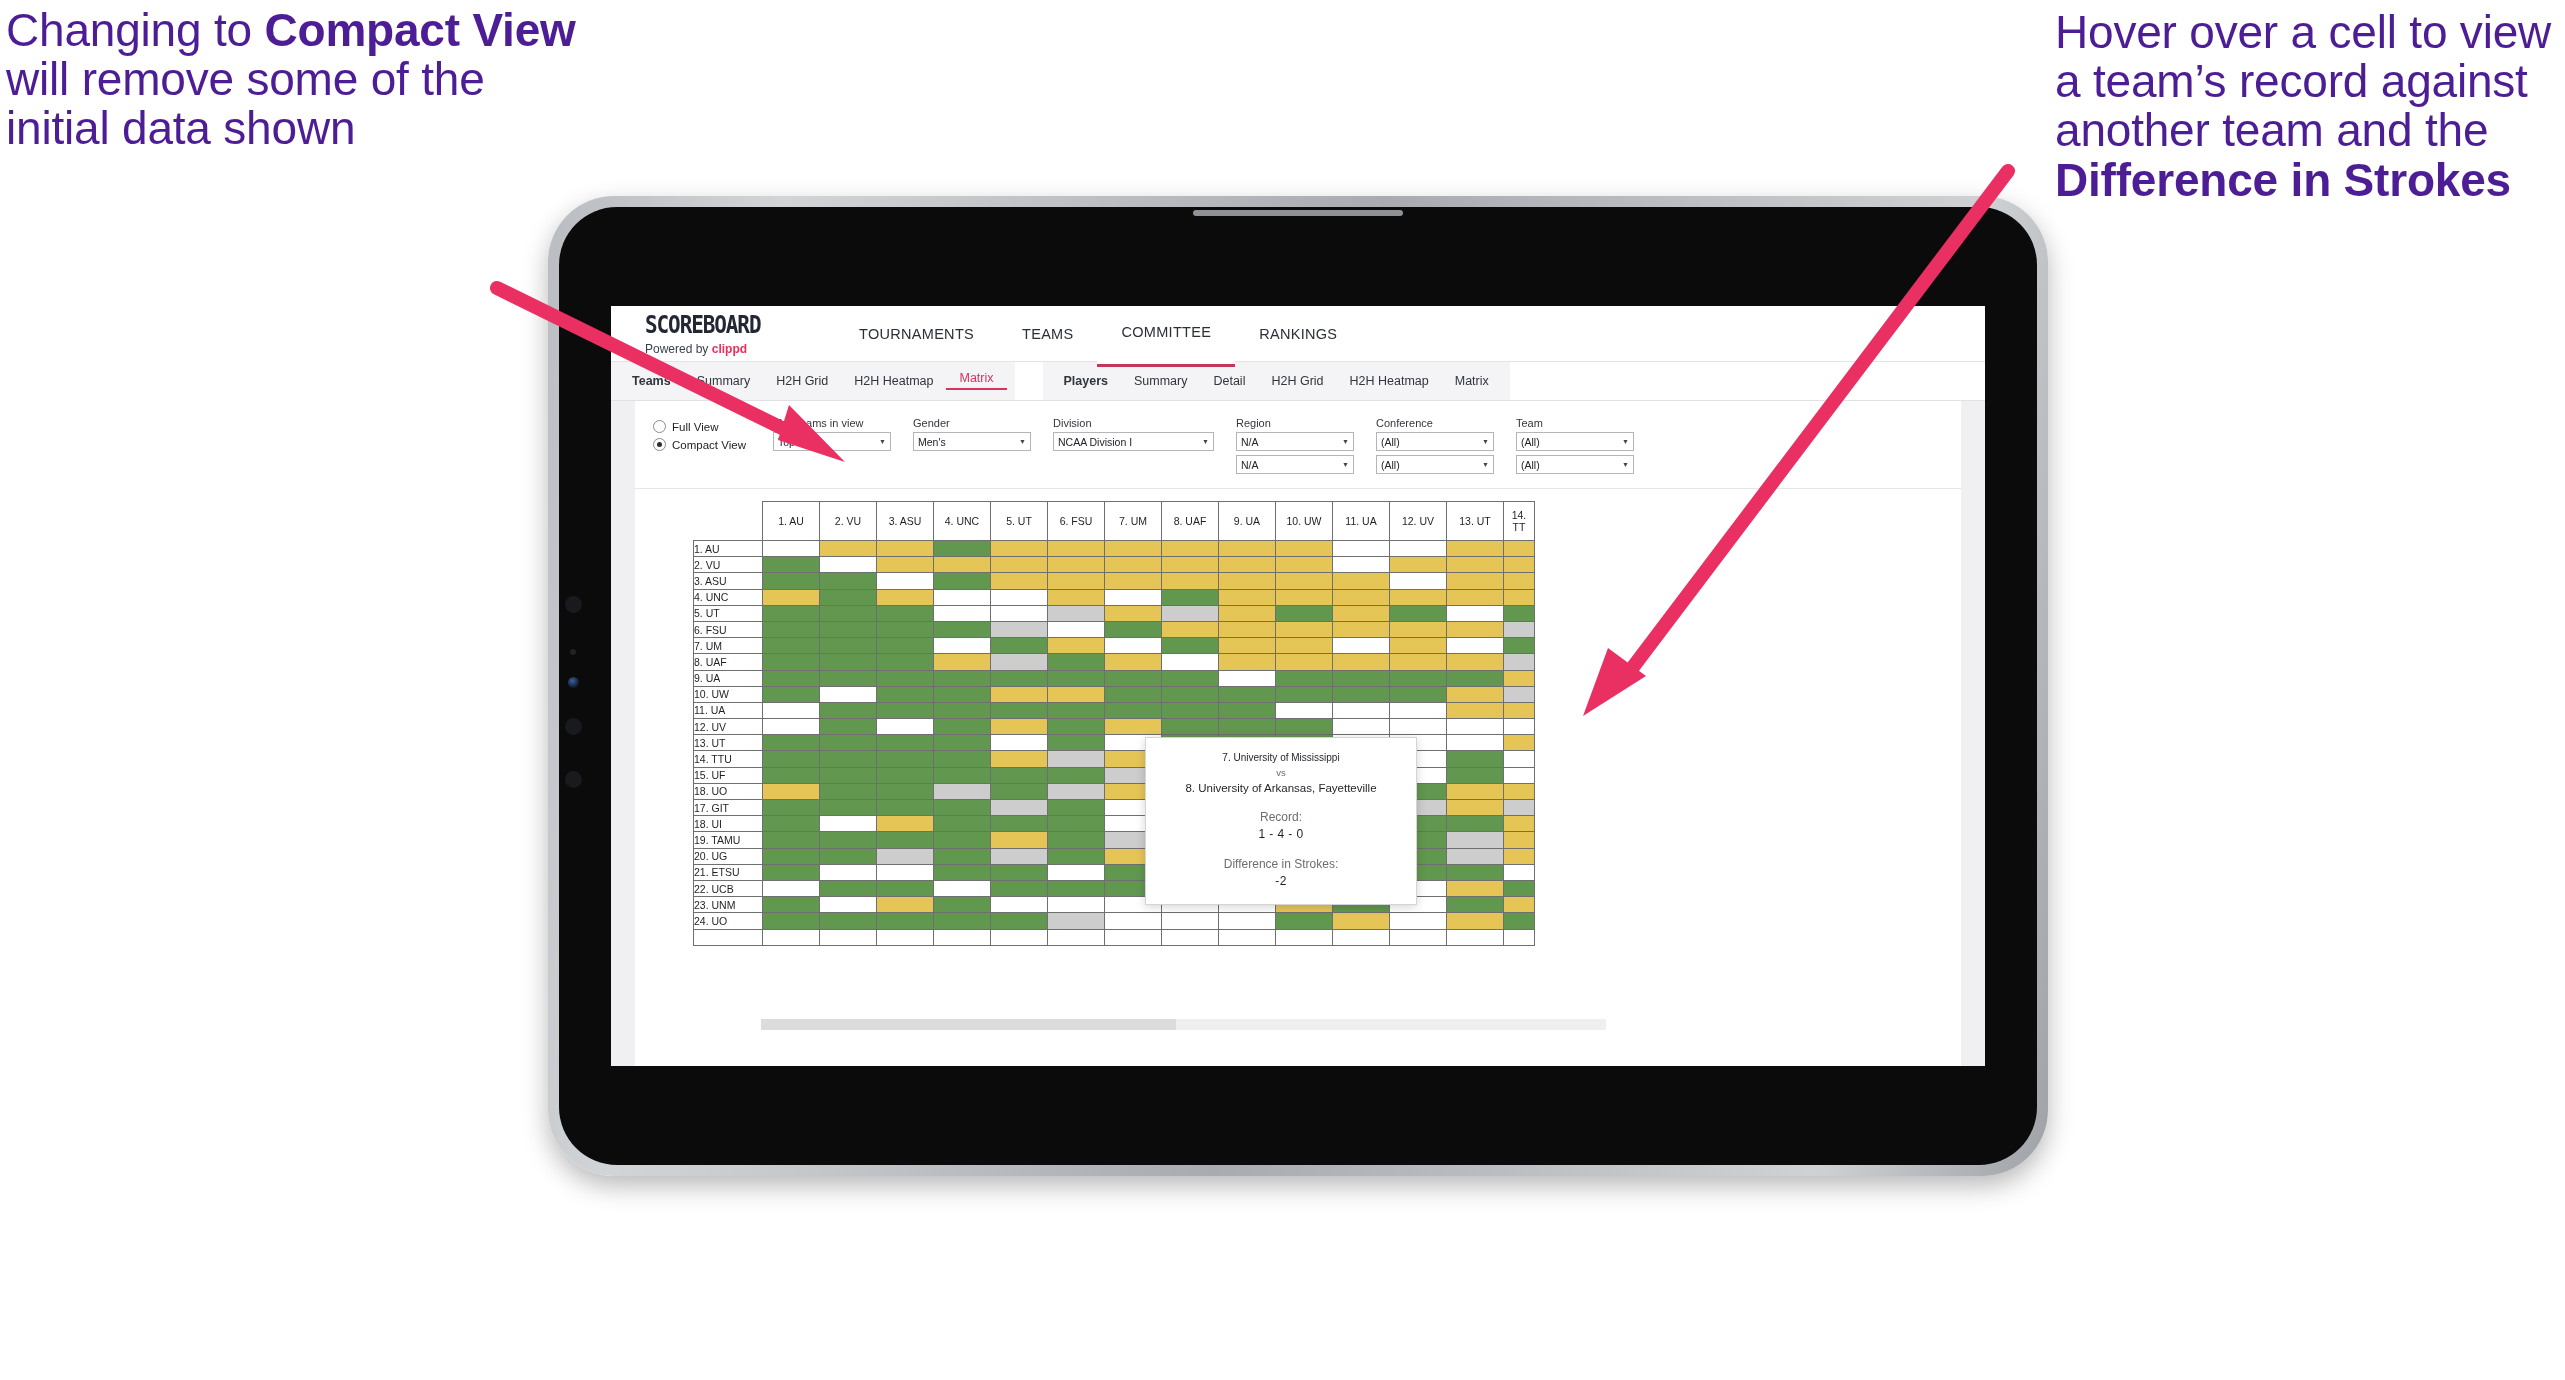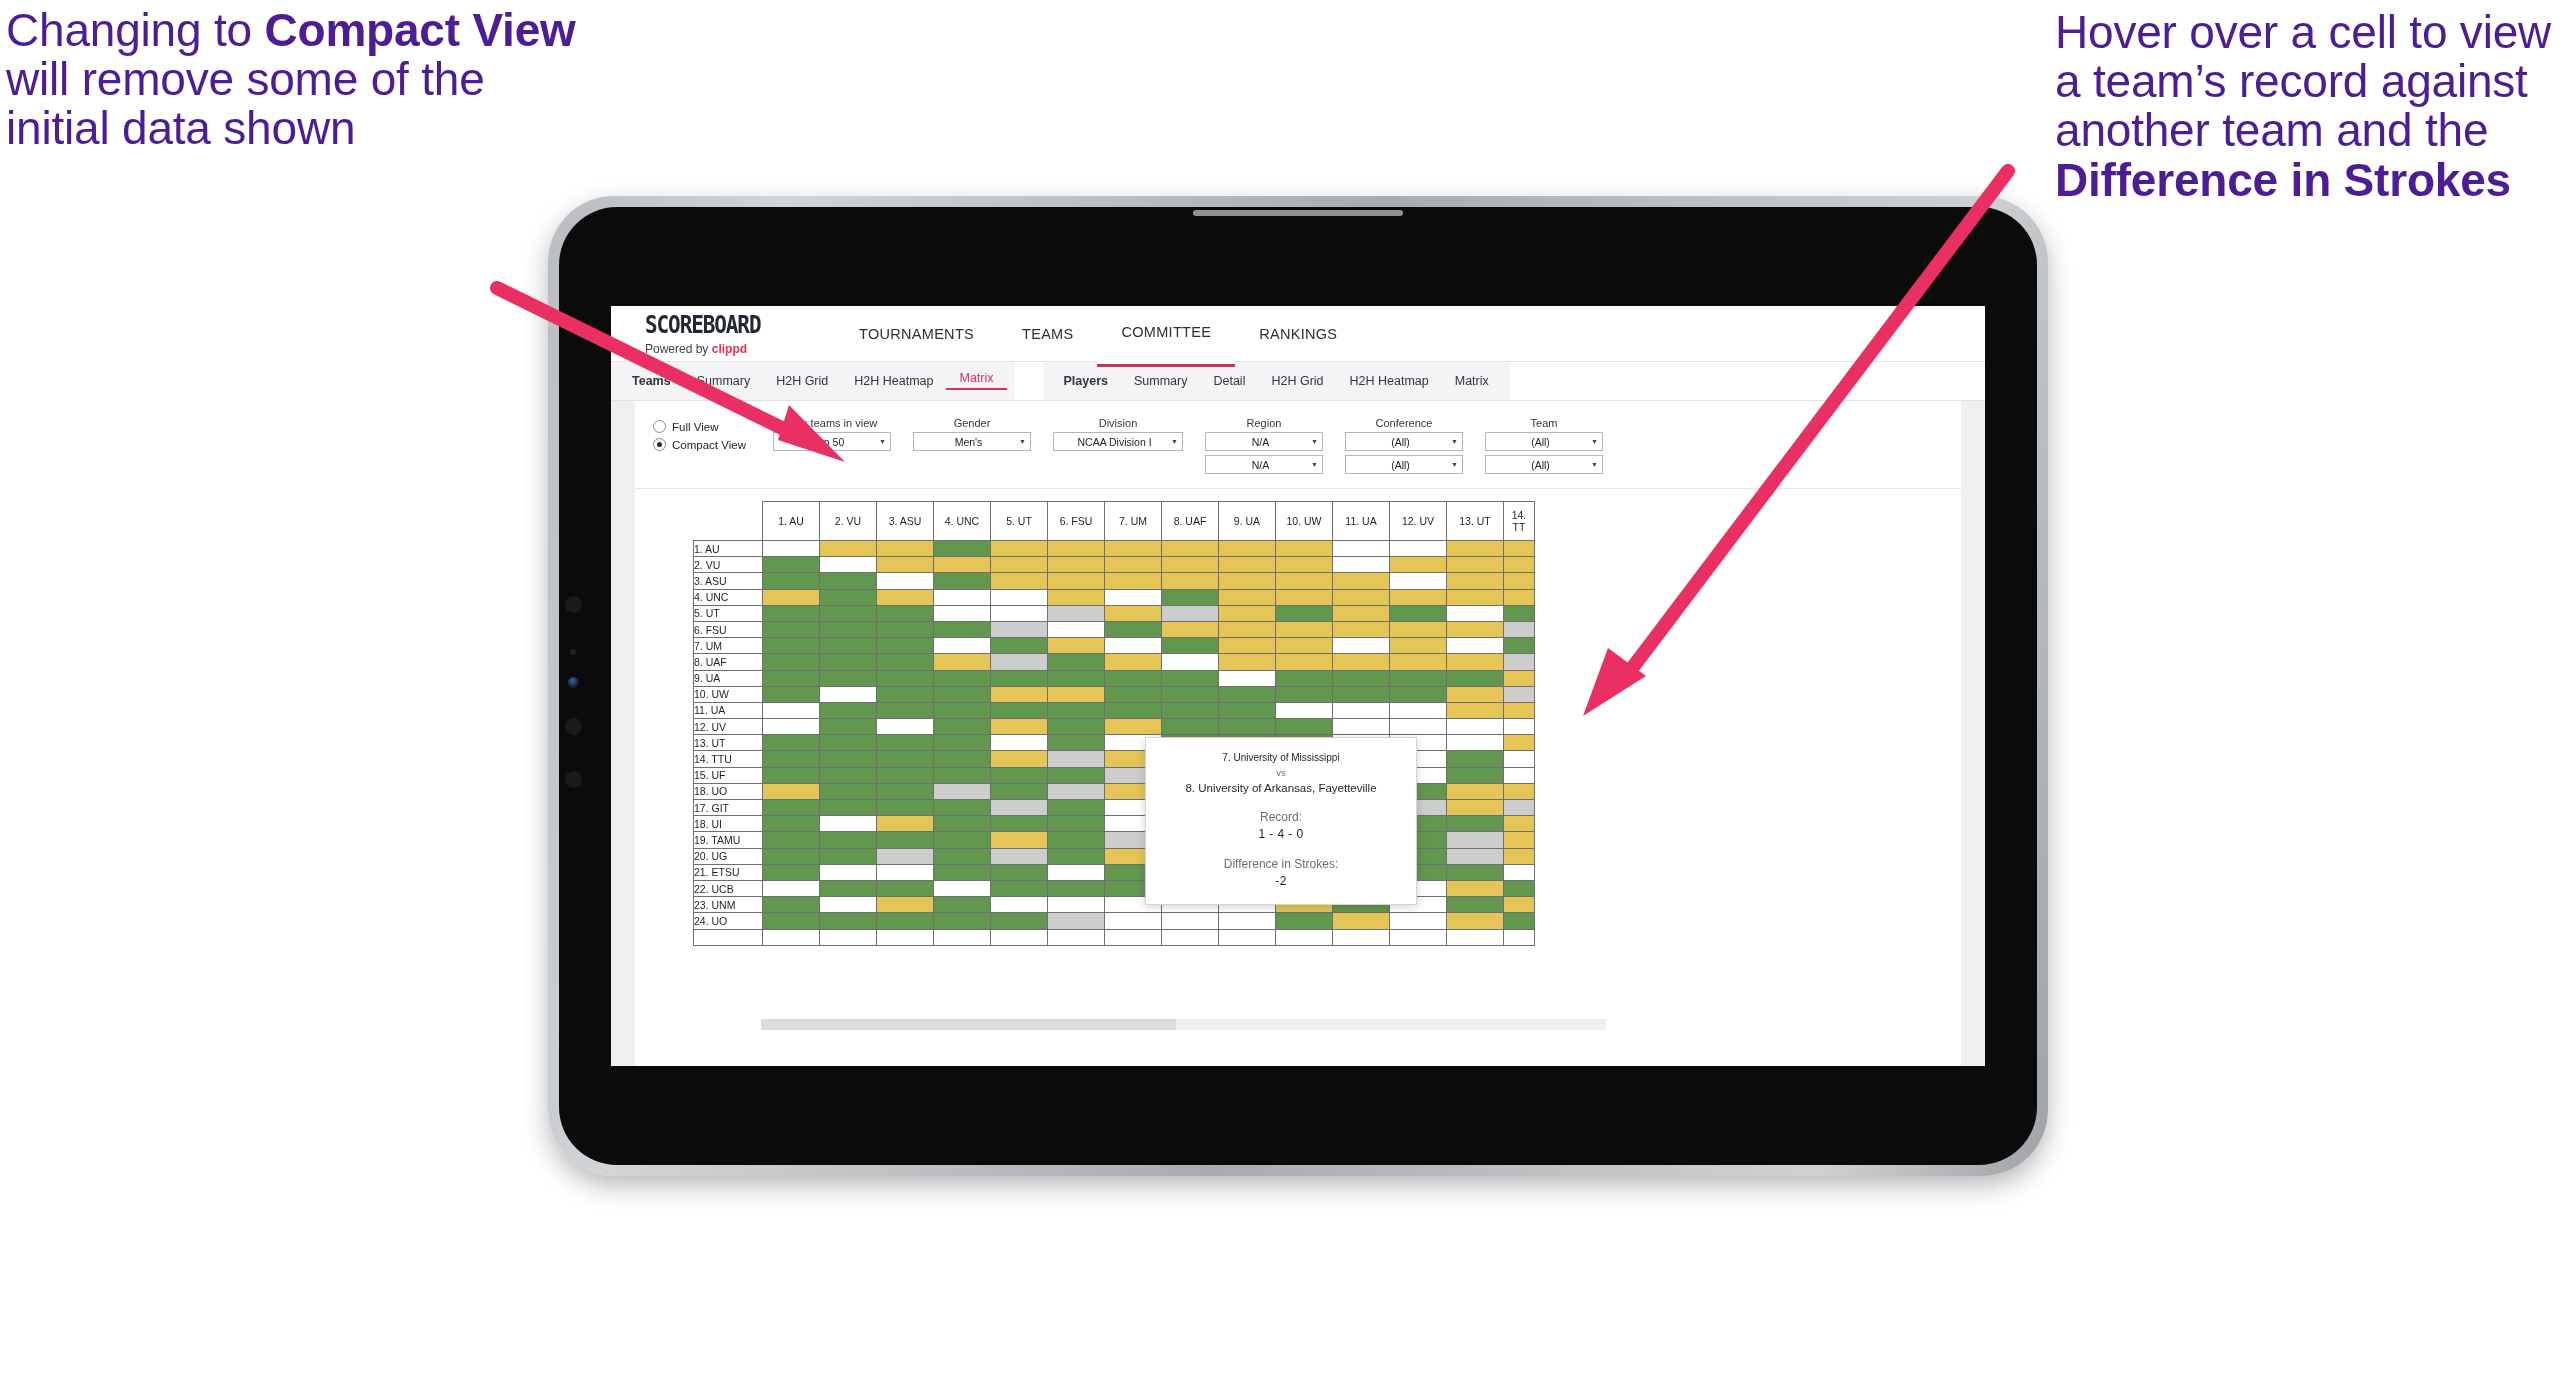--- a/index.html
+++ b/index.html
@@ -58,29 +58,29 @@
   .stab{padding:0 13px;font-size:12.5px;color:#31353d;cursor:pointer;
         line-height:1;position:relative;}
   .stab.head{font-weight:700;}
   .stab.active{color:#d6335e;border-bottom:2px solid #d6335e;padding-bottom:4px;}
 
   
   .viz{position:relative;background:#f0f0f2;height:667px;}
   .viz-inner{position:absolute;left:24px;top:0;right:24px;bottom:0;background:#fff;}
 
   .filters{display:flex;align-items:flex-start;padding:16px 0 10px 18px;gap:0;
-           border-bottom:1px solid #e6e6e8;background:#fff;text-align:center;}
+           border-bottom:1px solid #e6e6e8;background:#fff;}
   .fblock{margin-right:22px;}
   .flabel{font-size:11px;color:#33363d;margin-bottom:3px;}
   .fsel{width:118px;height:19px;border:1px solid #b5b5b9;background:#fff;
         font-size:10.5px;color:#212329;display:flex;align-items:center;
         padding:0 4px;position:relative;margin-bottom:4px;box-sizing:border-box;}
   .fsel .cap{flex:1;overflow:hidden;white-space:nowrap;}
   .fsel .arw{font-size:7px;color:#444;}
-  .fsel.w150{width:130px;}
+  .fsel.w150{width:161px;}
   .radios{width:120px;padding-top:3px;}
   .radio-row{display:flex;align-items:center;margin-bottom:5px;font-size:11.5px;
              color:#22242a;cursor:pointer;}
   .rdot{width:11px;height:11px;border-radius:50%;border:1px solid #8b8b90;
         margin-right:6px;background:#fff;position:relative;flex:0 0 11px;}
   .rdot.on::after{content:"";position:absolute;left:2.5px;top:2.5px;width:5px;height:5px;
         border-radius:50%;background:#2b2d33;}
 
   
   .matrix-wrap{position:relative;padding:12px 0 0 18px;background:#fff;height:560px;margin-left:40px;}

